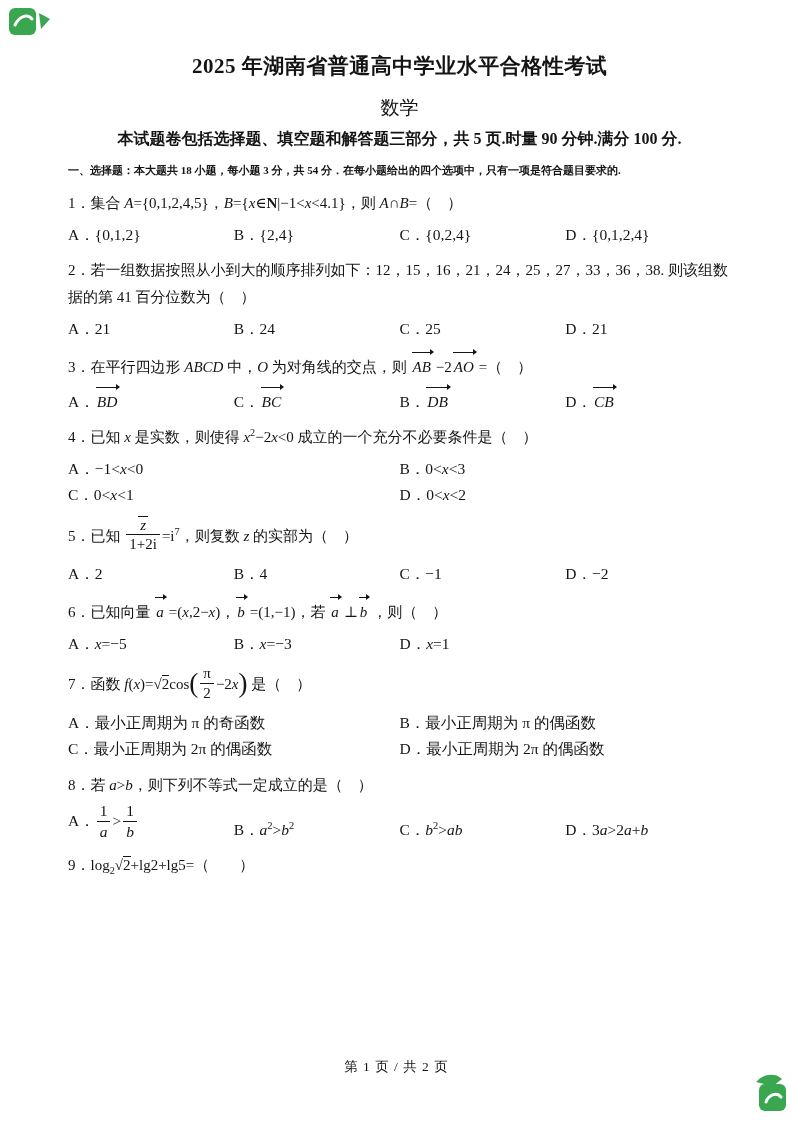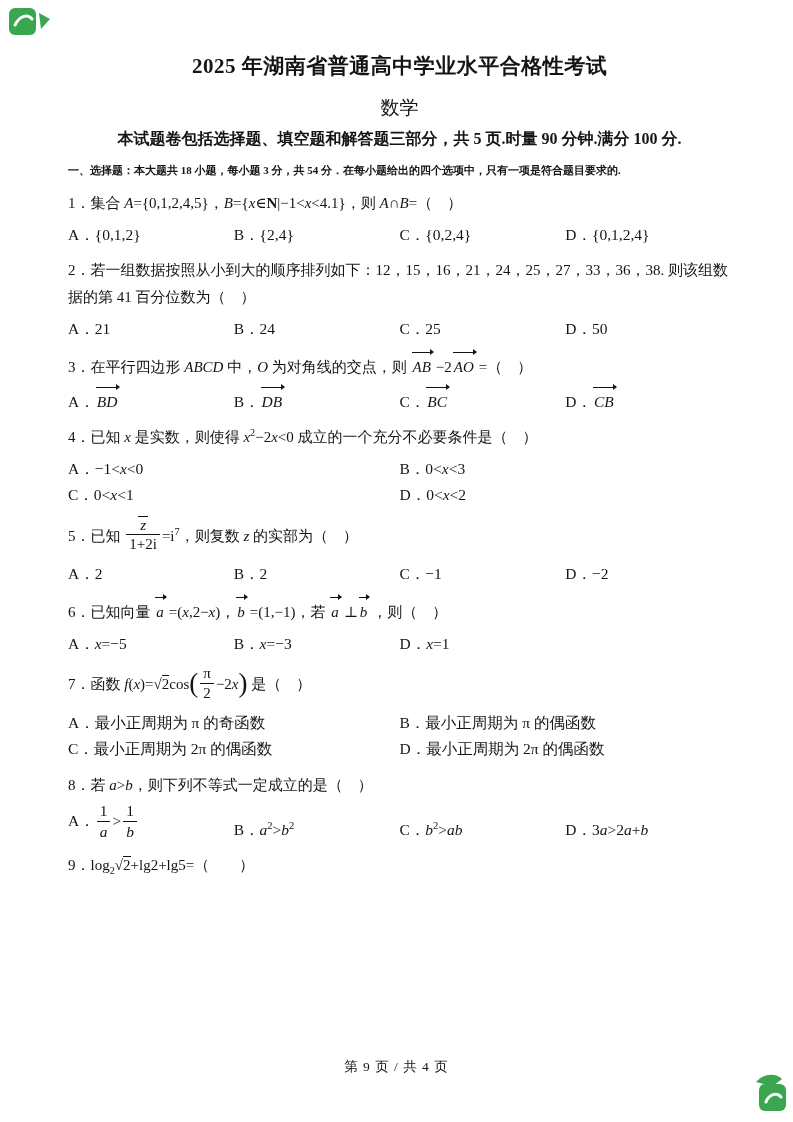--- a/index.html
+++ b/index.html
@@ -77,30 +77,30 @@
         <span class="opt">D．{0,1,2,4}</span>
       </div>
     </div>
 
     <div class="q">
       <p class="stem">2．若一组数据按照从小到大的顺序排列如下：12，15，16，21，24，25，27，33，36，38. 则该组数据的第 41 百分位数为（　）</p>
       <div class="opts row4">
         <span class="opt">A．21</span>
         <span class="opt">B．24</span>
         <span class="opt">C．25</span>
-        <span class="opt">D．50</span>
+        <span class="opt">D．21</span>
       </div>
     </div>
 
     <div class="q">
       <p class="stem">3．在平行四边形 <i>ABCD</i> 中，<i>O</i> 为对角线的交点，则 <span class="vec"><i>AB</i></span>−2<span class="vec"><i>AO</i></span>=（　）</p>
       <div class="opts row4">
         <span class="opt">A．<span class="vec"><i>BD</i></span></span>
+        <span class="opt">C．<span class="vec"><i>BC</i></span></span>
         <span class="opt">B．<span class="vec"><i>DB</i></span></span>
-        <span class="opt">C．<span class="vec"><i>BC</i></span></span>
         <span class="opt">D．<span class="vec"><i>CB</i></span></span>
       </div>
     </div>
 
     <div class="q">
       <p class="stem">4．已知 <i>x</i> 是实数，则使得 <i>x</i><sup>2</sup>−2<i>x</i>&lt;0 成立的一个充分不必要条件是（　）</p>
       <div class="opts grid2">
         <span class="opt">A．−1&lt;<i>x</i>&lt;0</span>
         <span class="opt">B．0&lt;<i>x</i>&lt;3</span>
         <span class="opt">C．0&lt;<i>x</i>&lt;1</span>
@@ -108,21 +108,21 @@
       </div>
     </div>
 
     <div class="q">
       <p class="stem">5．已知 <span class="fr">
             <span class="nu"><span class="ol"><i>z</i></span></span>
             <span class="de">1+2i</span>
           </span>=i<sup>7</sup>，则复数 <i>z</i> 的实部为（　）</p>
       <div class="opts row4">
         <span class="opt">A．2</span>
-        <span class="opt">B．2</span>
+        <span class="opt">B．4</span>
         <span class="opt">C．−1</span>
         <span class="opt">D．−2</span>
       </div>
     </div>
 
     <div class="q">
       <p class="stem">6．已知向量 <span class="vec"><i>a</i></span>=(<i>x</i>,2−<i>x</i>)，<span class="vec"><i>b</i></span>=(1,−1)，若 <span class="vec"><i>a</i></span>⊥<span class="vec"><i>b</i></span>，则（　）</p>
       <div class="opts row4">
         <span class="opt">A．<i>x</i>=−5</span>
         <span class="opt">B．<i>x</i>=−3</span>
@@ -157,21 +157,21 @@
         <span class="opt">C．<i>b</i><sup>2</sup>&gt;<i>ab</i></span>
         <span class="opt">D．3<i>a</i>&gt;2<i>a</i>+<i>b</i></span>
       </div>
     </div>
 
     <div class="q">
       <p class="stem">9．log<sub>2</sub><span class="sq">√<span class="rad">2</span></span>+lg2+lg5=（　　）</p>
     </div>
   </div>
 
-  <div class="footer">第 9 页 / 共 4 页</div>
+  <div class="footer">第 1 页 / 共 2 页</div>
 
   <svg class="wm wm-br" width="40" height="44" viewBox="0 0 40 44">
     <rect x="11" y="14" width="27" height="27" rx="6" class="g"></rect>
     <path d="M8 12 C 16 3, 28 3, 34 9 L 25 16 Z" class="g"></path>
     <path d="M18 32 C 21 24, 29 22, 33 27" stroke="#ffffff" stroke-width="3" fill="none" stroke-linecap="round"></path>
   </svg>
 
 </div>
 
 </body></html>

